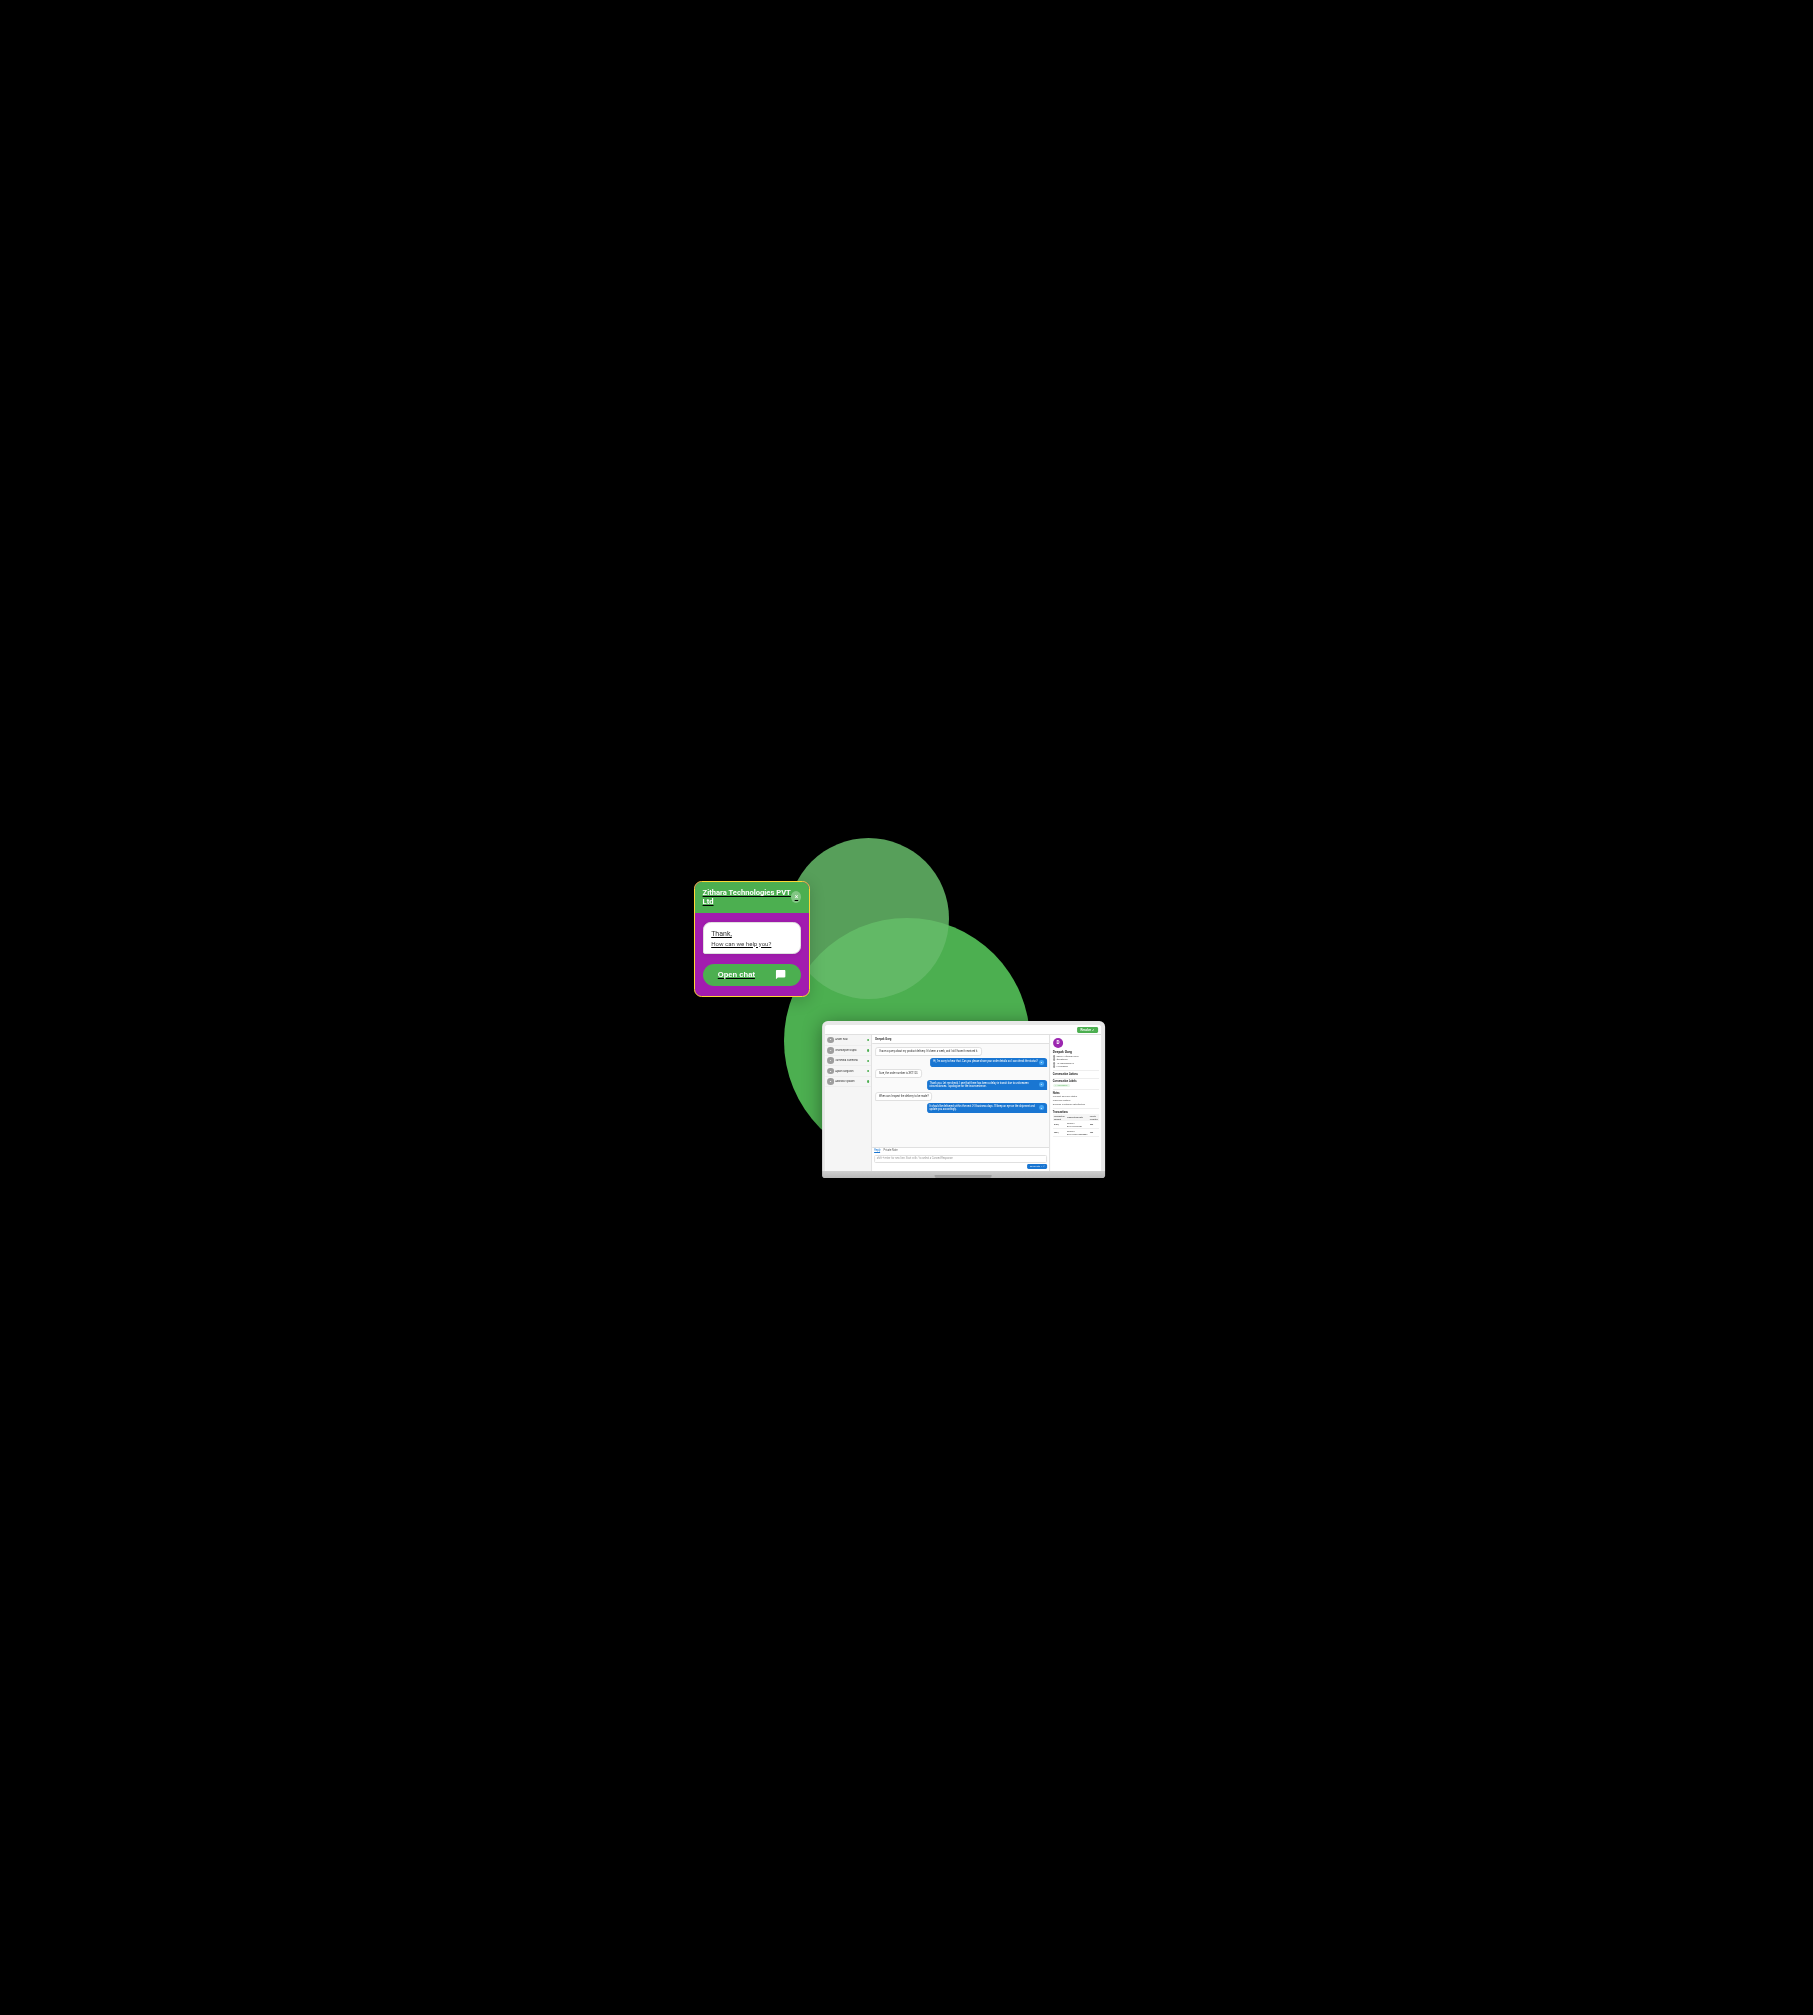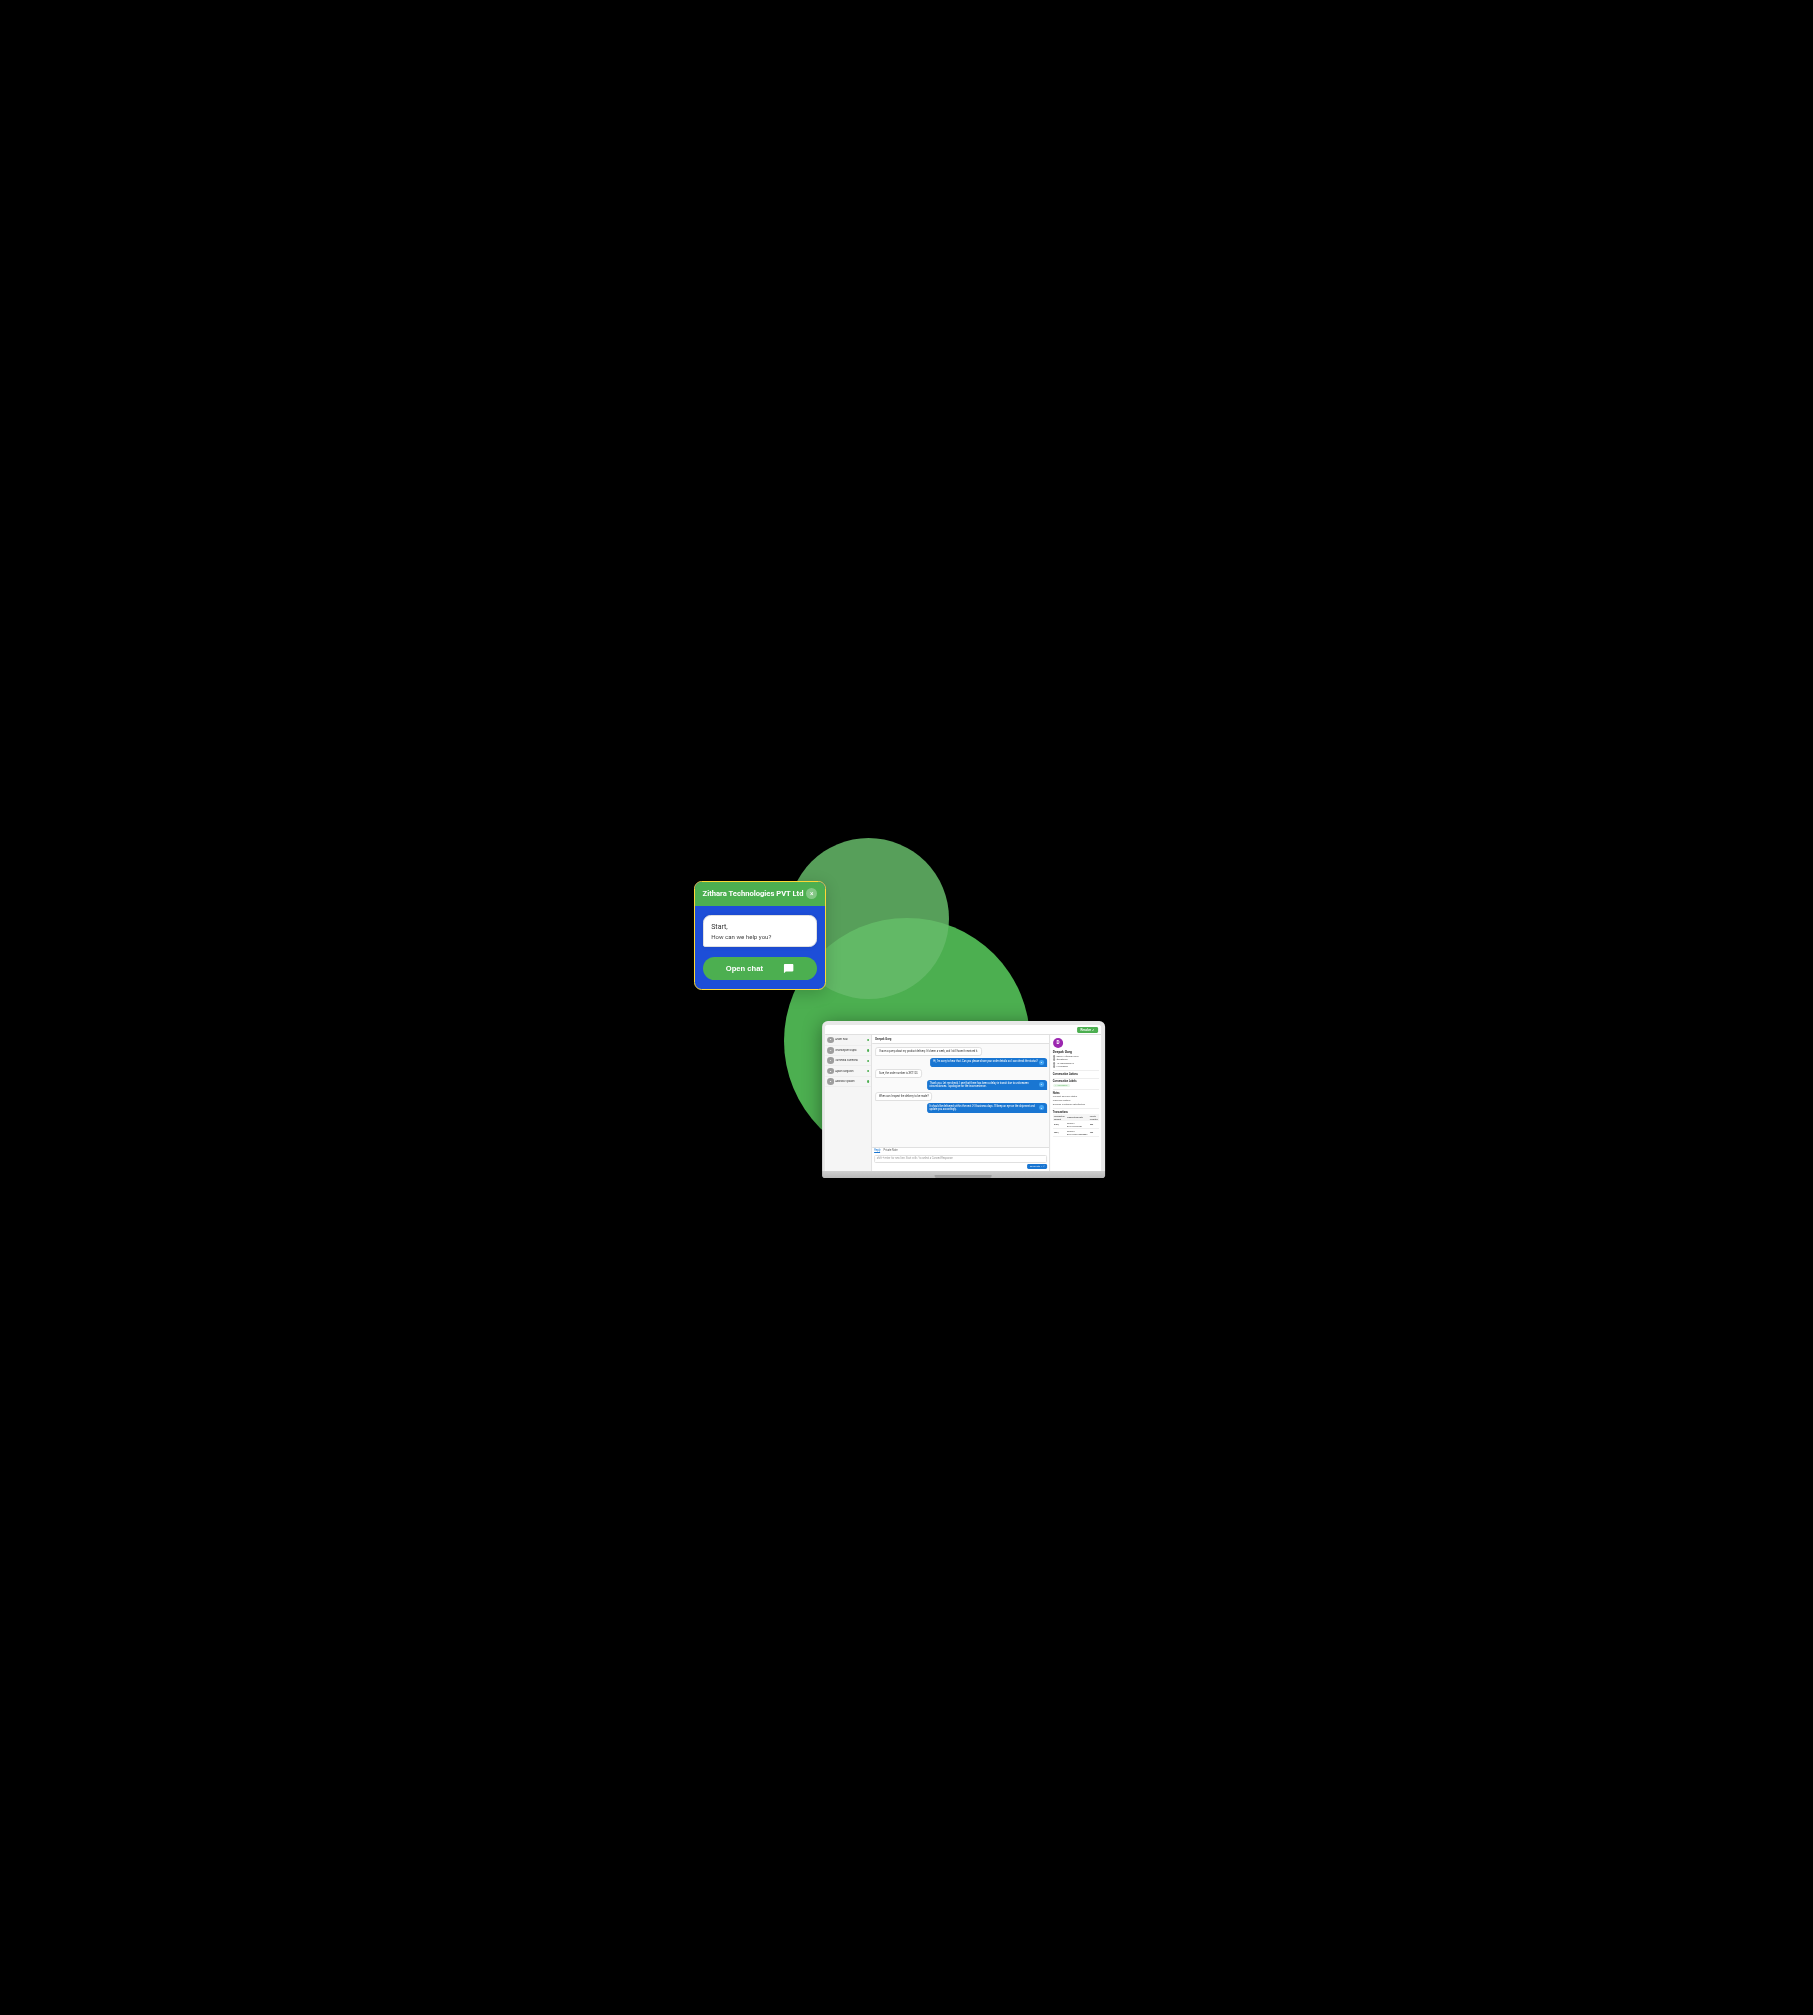--- a/index.html
+++ b/index.html
@@ -360,26 +360,27 @@
       color: #333;
       border-bottom: 0.5px solid #f0f0f0;
     }
 
     
     .widget-card {
       position: absolute;
       top: 57px;
       left: 0px;
       z-index: 10;
-      background: #1d4ed8;
+      background: #a21caf;
       border-radius: 7.6px;
       border: 0.9px solid #FDD835;
       box-shadow: 0 3.8px 15px rgba(0,0,0,0.18);
-      width: 132px;
-      overflow: hidden;
+      width: 116px;
+      overflow: hidden;
+      text-decoration: underline;
     }
 
     .widget-header {
       background: #4CAF50;
       padding: 6.6px 7.6px;
       display: flex;
       justify-content: space-between;
       align-items: center;
     }
 
@@ -473,21 +474,21 @@
 
   <div class="widget-card">
     <div class="widget-header">
       <span class="widget-title">Zithara Technologies PVT Ltd</span>
       <div class="widget-close">
         <span>×</span>
       </div>
     </div>
     <div class="widget-body">
       <div class="widget-bubble">
-        <div class="widget-hello">Start,</div>
+        <div class="widget-hello">Thank,</div>
         <div class="widget-question">How can we help you?</div>
       </div>
       <button class="widget-open-chat">
         <span>Open chat</span>
         <svg class="chat-icon" viewBox="0 0 24 24" fill="white">
           <path d="M20 2H4c-1.1 0-2 .9-2 2v18l4-4h14c1.1 0 2-.9 2-2V4c0-1.1-.9-2-2-2z"></path>
         </svg>
       </button>
     </div>
   </div>

